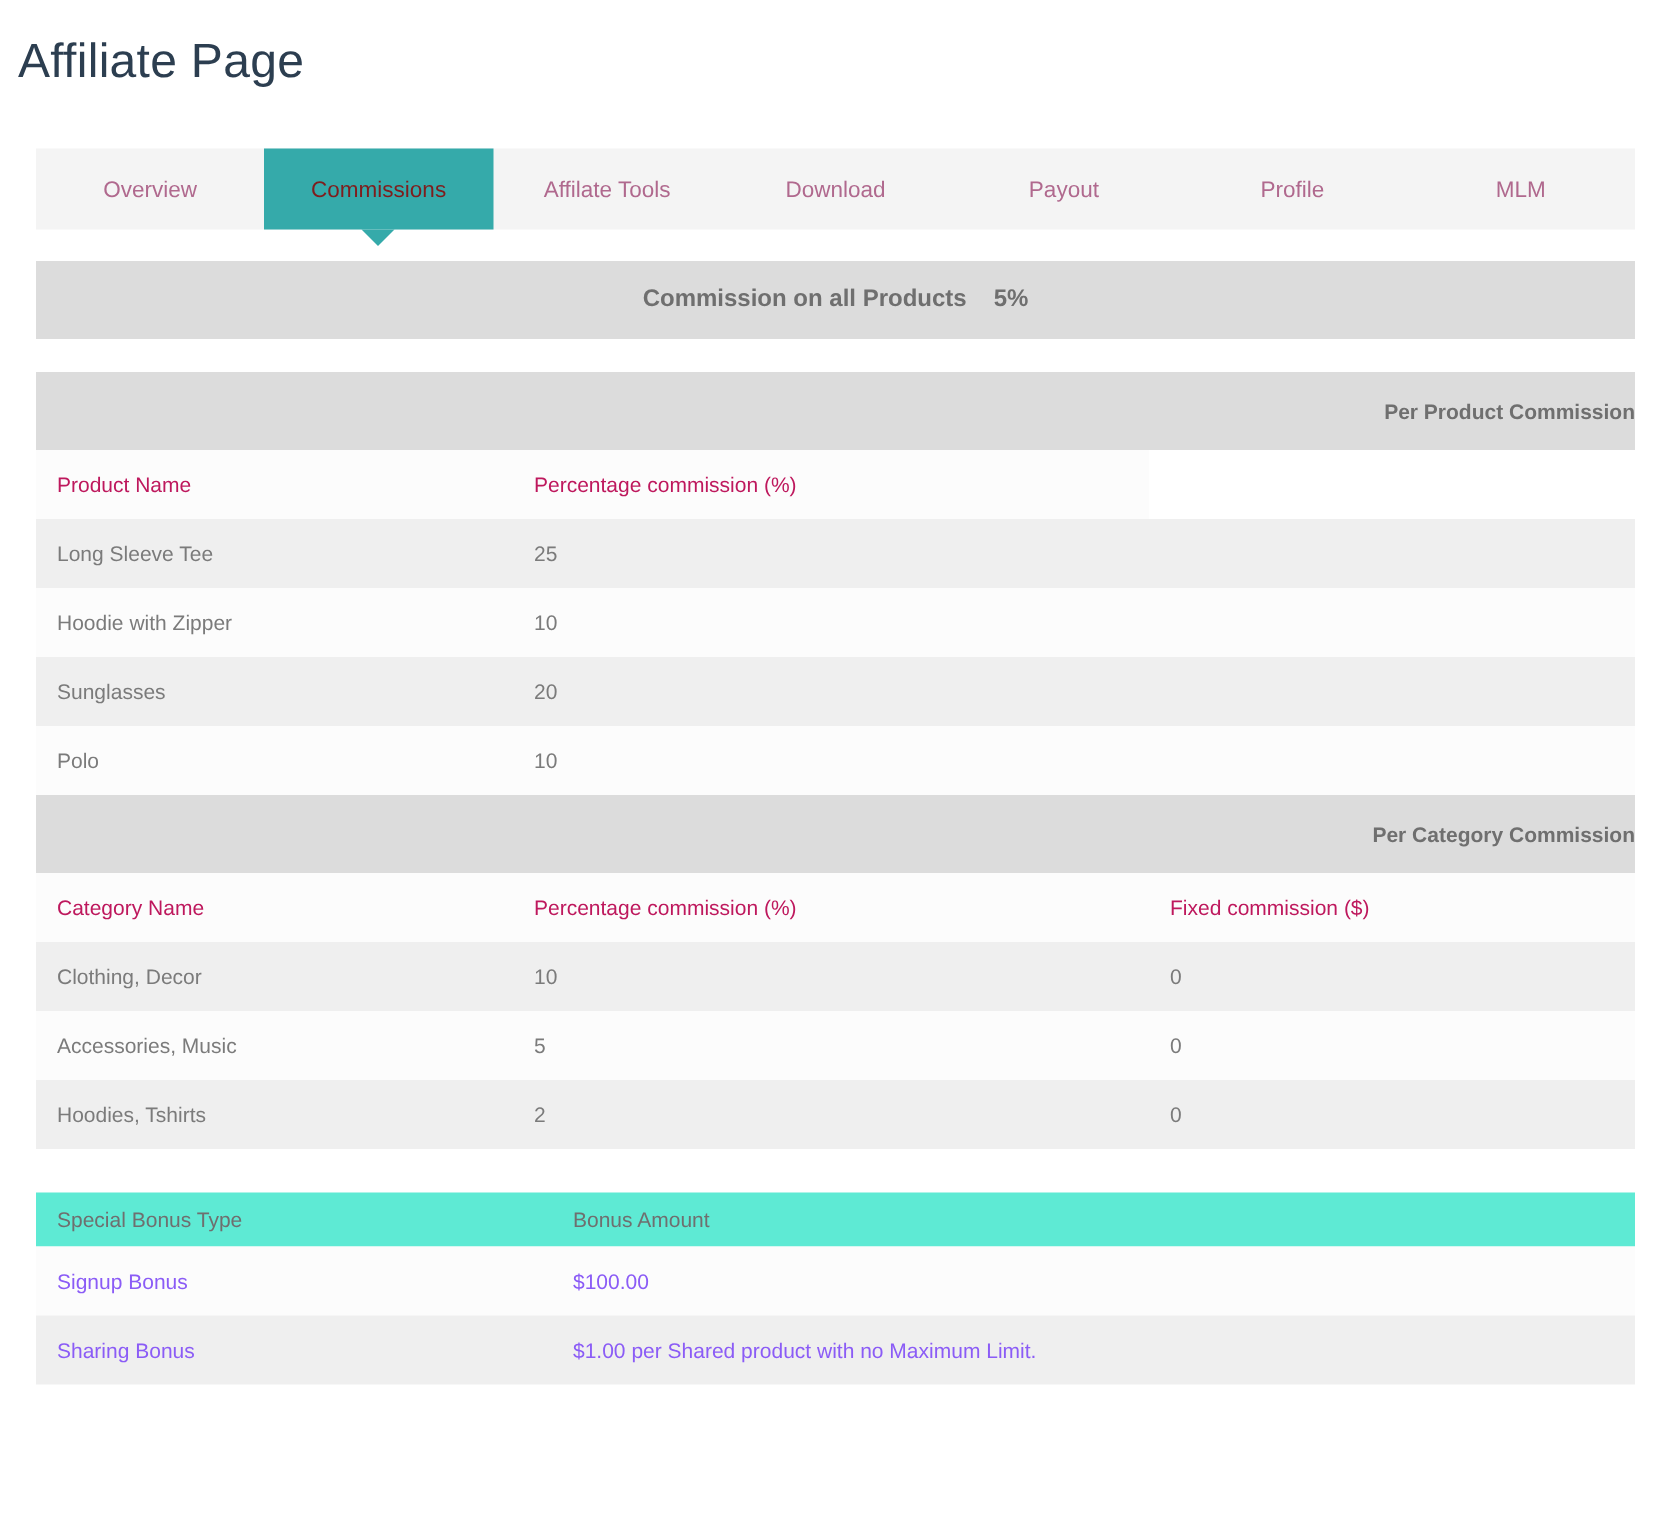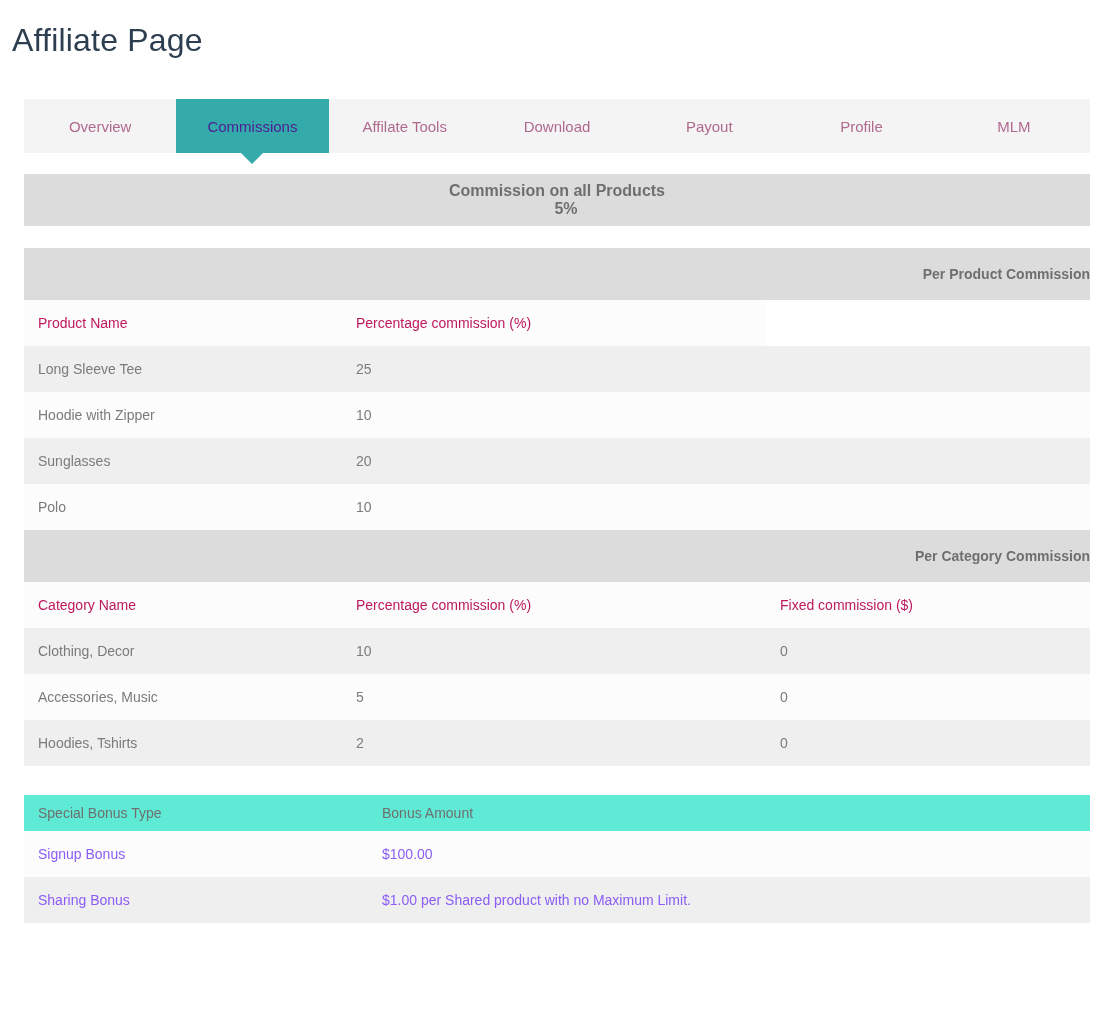--- a/index.html
+++ b/index.html
@@ -53,21 +53,21 @@
     justify-content: center;
     font-size: 15px;
     color: #b0698e;
     background: transparent;
     position: relative;
     cursor: pointer;
     user-select: none;
   }
   .tab.active {
     background: #35aaaa;
-    color: #4c1d95;
+    color: #7f1d1d;
   }
   .tab.active .tab-arrow {
     position: absolute;
     left: 50%;
     bottom: -11px;
     margin-left: -11px;
     width: 0;
     height: 0;
     border-left: 11px solid transparent;
     border-right: 11px solid transparent;
@@ -81,21 +81,20 @@
     top: 174px;
     width: 1066px;
     height: 52px;
     background: #dcdcdc;
     display: flex;
     align-items: center;
     justify-content: center;
     font-size: 16px;
     font-weight: bold;
     color: #6f6f6f;
-    flex-direction: column;
   }
   .banner .banner-value {
     margin-left: 18px;
   }
 
   
   .panel {
     position: absolute;
     left: 24px;
     width: 1066px;

